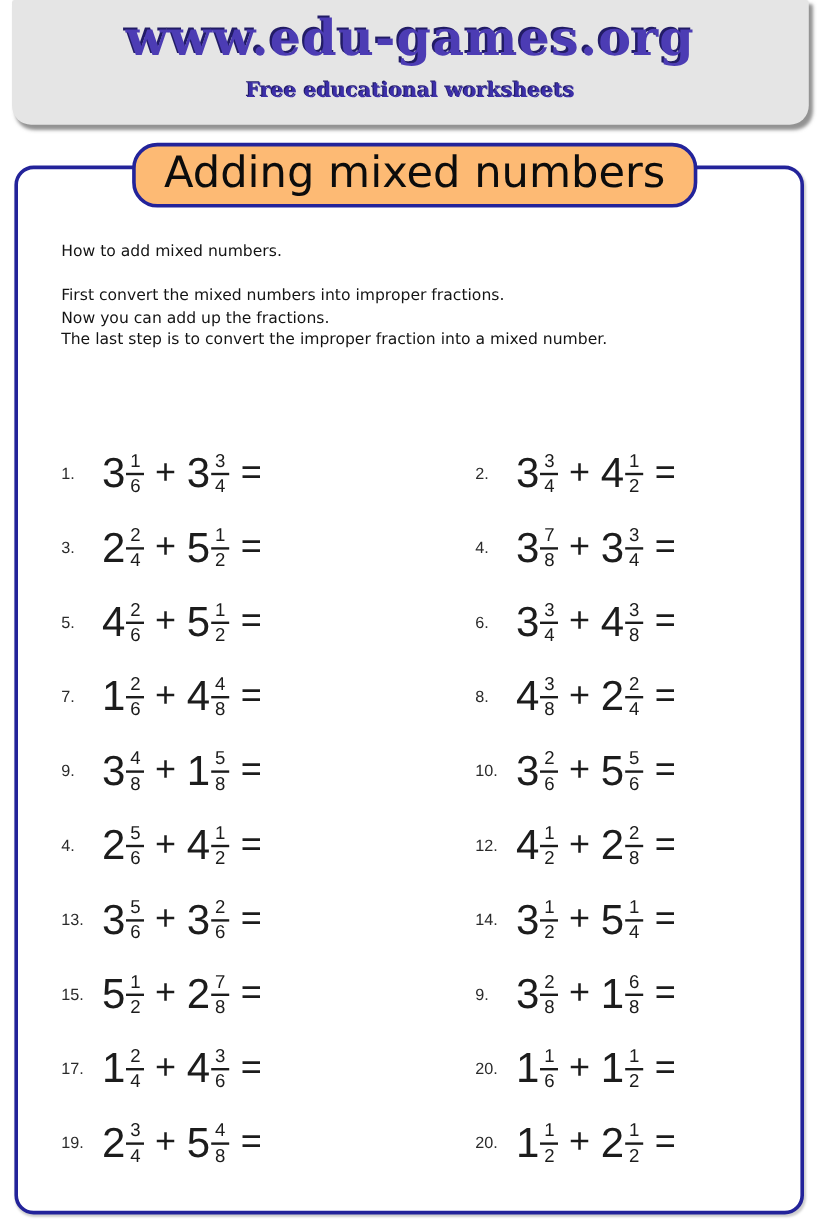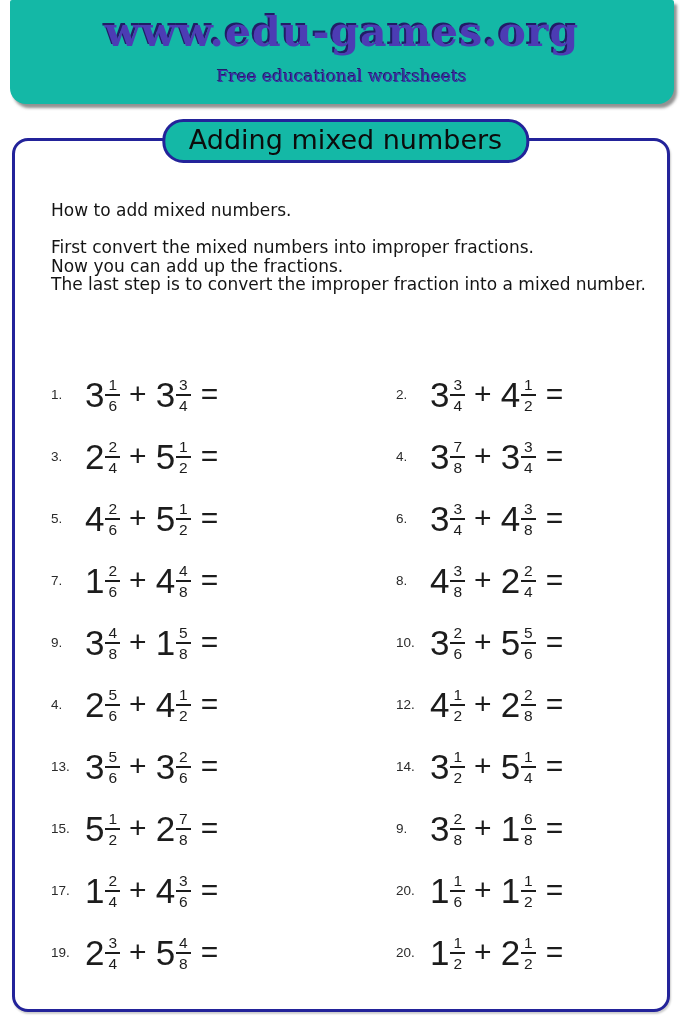--- a/index.html
+++ b/index.html
@@ -11,38 +11,38 @@
     background: #ffffff;
     font-family: "DejaVu Sans", sans-serif;
     overflow: hidden;
   }
 
   
   .site-header {
     position: absolute;
     left: 10px; top: 0;
     width: 664px; height: 104px;
-    background: #14b8a6;
+    background: #e5e5e5;
     border-radius: 2px 2px 16px 16px;
     box-shadow: 3px 4px 3px rgba(110,110,110,0.75);
     text-align: center;
   }
   .site-title {
     padding-top: 8px;
     font-family: "DejaVu Serif", serif;
     font-weight: bold;
     font-size: 41px;
     letter-spacing: 1px;
     color: #4c3cb4;
     text-shadow: -2px -2px 0 #221c66;
   }
   .site-tagline {
     margin-top: 10px;
     font-family: "DejaVu Serif", serif;
-    font-weight: normal;
+    font-weight: bold;
     font-size: 17px;
     color: #3c2fa8;
     text-shadow: -1px -1px 0 #221c66;
   }
 
   
   .main-box {
     position: absolute;
     left: 12px; top: 138px;
     width: 658px; height: 874px;
@@ -51,37 +51,37 @@
     background: #ffffff;
     box-shadow: 1px 2px 2px rgba(0,0,0,0.2);
   }
 
   
   .title-pill {
     position: absolute;
     top: 119px;
     left: calc(50% + 4px);
     transform: translateX(-50%);
-    background: #14b8a6;
+    background: #fdba74;
     border: 3px solid #23239a;
     border-radius: 21px;
     padding: 2px 24px 5px 24px;
     font-family: "DejaVu Sans", sans-serif;
-    font-size: 27px;
+    font-size: 36px;
     color: #0c0c0c;
     white-space: nowrap;
     z-index: 5;
   }
 
   
   .instructions {
     position: absolute;
     left: 36px; top: 60px;
     font-family: "DejaVu Sans", sans-serif;
-    font-size: 17px;
+    font-size: 13px;
     line-height: 18.5px;
     color: #141414;
   }
   .instr-intro { margin-bottom: 18.5px; }
 
   
   .problems {
     position: absolute;
     left: 36px; top: 228px;
     width: 600px;

